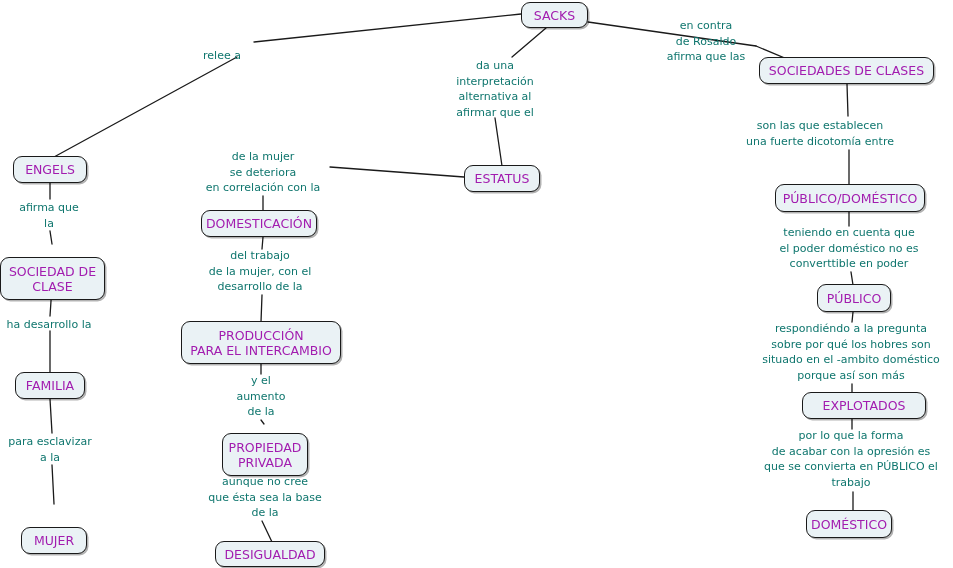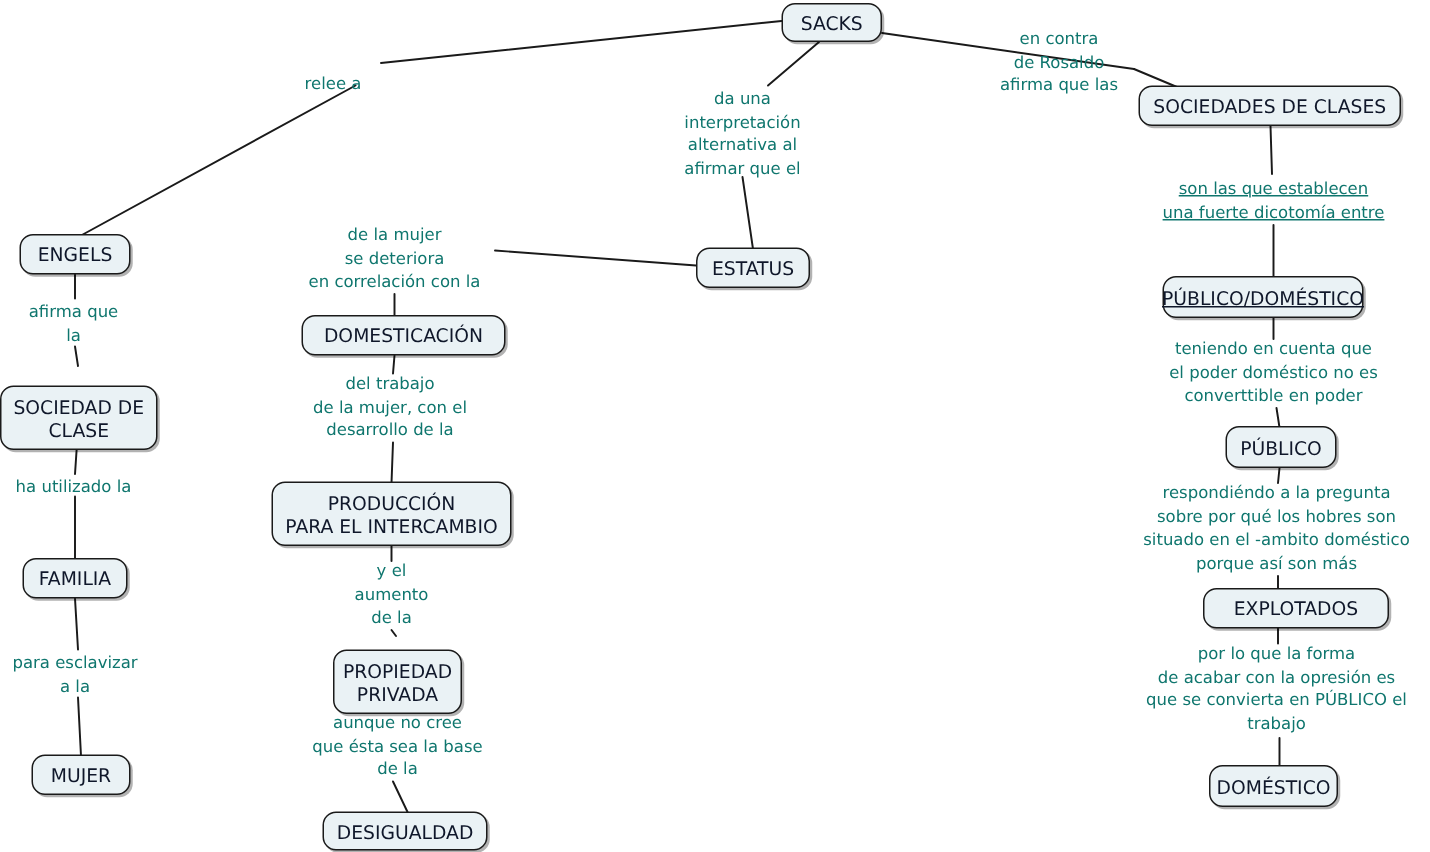--- a/index.html
+++ b/index.html
@@ -21,21 +21,21 @@
     width: 953px;
     height: 568px;
     pointer-events: none;
   }
   .node {
     position: absolute;
     box-sizing: border-box;
     background: #eaf2f5;
     border: 1.6px solid #1a1a1a;
     border-radius: 9px;
-    color: #0f172a;
+    color: #a21caf;
     font-size: 12.5px;
     line-height: 15px;
     text-align: center;
     display: flex;
     align-items: center;
     justify-content: center;
     padding: 2px 9px;
     white-space: pre;
     box-shadow: 1.5px 1.5px 0 rgba(0,0,0,0.30);
   }
@@ -90,58 +90,58 @@
         <polyline points="264,466 264,475" stroke-linecap="round"></polyline>
         <polyline points="262,521 272,542" stroke-linecap="round"></polyline>
       </g>
   </svg>
 
   <div id="node-layer">
       <div class="node" style="left: 521px; top: 2px; width: 67px; height: 26px;">SACKS</div>
       <div class="node" style="left: 759px; top: 57px; width: 175px; height: 27px;">SOCIEDADES DE CLASES</div>
       <div class="node" style="left: 13px; top: 156px; width: 74px; height: 27px;">ENGELS</div>
       <div class="node" style="left: 464px; top: 165px; width: 76px; height: 27px;">ESTATUS</div>
-      <div class="node" style="left: 775px; top: 184px; width: 134px; height: 28px; text-decoration: underline;">PÚBLICO/DOMÉSTICO</div>
-      <div class="node" style="left: 201px; top: 210px; width: 136px; height: 27px;">DOMESTICACIÓN</div>
+      <div class="node" style="left: 775px; top: 184px; width: 150px; height: 28px;">PÚBLICO/DOMÉSTICO</div>
+      <div class="node" style="left: 201px; top: 210px; width: 116px; height: 27px;">DOMESTICACIÓN</div>
       <div class="node" style="left: 0px; top: 243px; width: 105px; height: 43px; margin-top: 14px;">SOCIEDAD DE
 CLASE</div>
       <div class="node" style="left: 817px; top: 284px; width: 74px; height: 28px;">PÚBLICO</div>
       <div class="node" style="left: 181px; top: 321px; width: 160px; height: 43px;">PRODUCCIÓN
 PARA EL INTERCAMBIO</div>
       <div class="node" style="left: 15px; top: 372px; width: 70px; height: 27px;">FAMILIA</div>
       <div class="node" style="left: 802px; top: 392px; width: 124px; height: 27px;">EXPLOTADOS</div>
       <div class="node" style="left: 222px; top: 423px; width: 86px; height: 43px; margin-top: 10px;">PROPIEDAD
 PRIVADA</div>
-      <div class="node" style="left: 21px; top: 503px; width: 66px; height: 27px;">MUJER</div>
+      <div class="node" style="left: 21px; top: 527px; width: 66px; height: 27px;">MUJER</div>
       <div class="node" style="left: 806px; top: 510px; width: 86px; height: 28px;">DOMÉSTICO</div>
       <div class="node" style="left: 215px; top: 541px; width: 110px; height: 26px;">DESIGUALDAD</div>
     </div>
   <div id="label-layer">
       <div class="linklabel" style="left: 222px; top: 48px;">relee a</div>
       <div class="linklabel" style="left: 706px; top: 18px;">en contra
 de Rosaldo
 afirma que las</div>
       <div class="linklabel" style="left: 495px; top: 58px;">da una
 interpretación
 alternativa al
 afirmar que el</div>
-      <div class="linklabel" style="left: 849px; top: 118px; text-decoration: underline;">son las que establecen
+      <div class="linklabel" style="left: 820px; top: 118px;">son las que establecen
 una fuerte dicotomía entre</div>
       <div class="linklabel" style="left: 263px; top: 149px;">de la mujer
 se deteriora
 en correlación con la</div>
       <div class="linklabel" style="left: 49px; top: 200px;">afirma que
 la</div>
       <div class="linklabel" style="left: 849px; top: 225px;">teniendo en cuenta que
 el poder doméstico no es
 converttible en poder</div>
       <div class="linklabel" style="left: 260px; top: 248px;">del trabajo
 de la mujer, con el
 desarrollo de la</div>
-      <div class="linklabel" style="left: 49px; top: 317px;">ha utilizado la</div>
+      <div class="linklabel" style="left: 49px; top: 317px;">ha desarrollo la</div>
       <div class="linklabel" style="left: 851px; top: 321px;">respondiéndo a la pregunta
 sobre por qué los hobres son
 situado en el -ambito doméstico
 porque así son más</div>
       <div class="linklabel" style="left: 261px; top: 373px;">y el
 aumento
 de la</div>
       <div class="linklabel" style="left: 851px; top: 428px;">por lo que la forma
 de acabar con la opresión es
 que se convierta en PÚBLICO el

